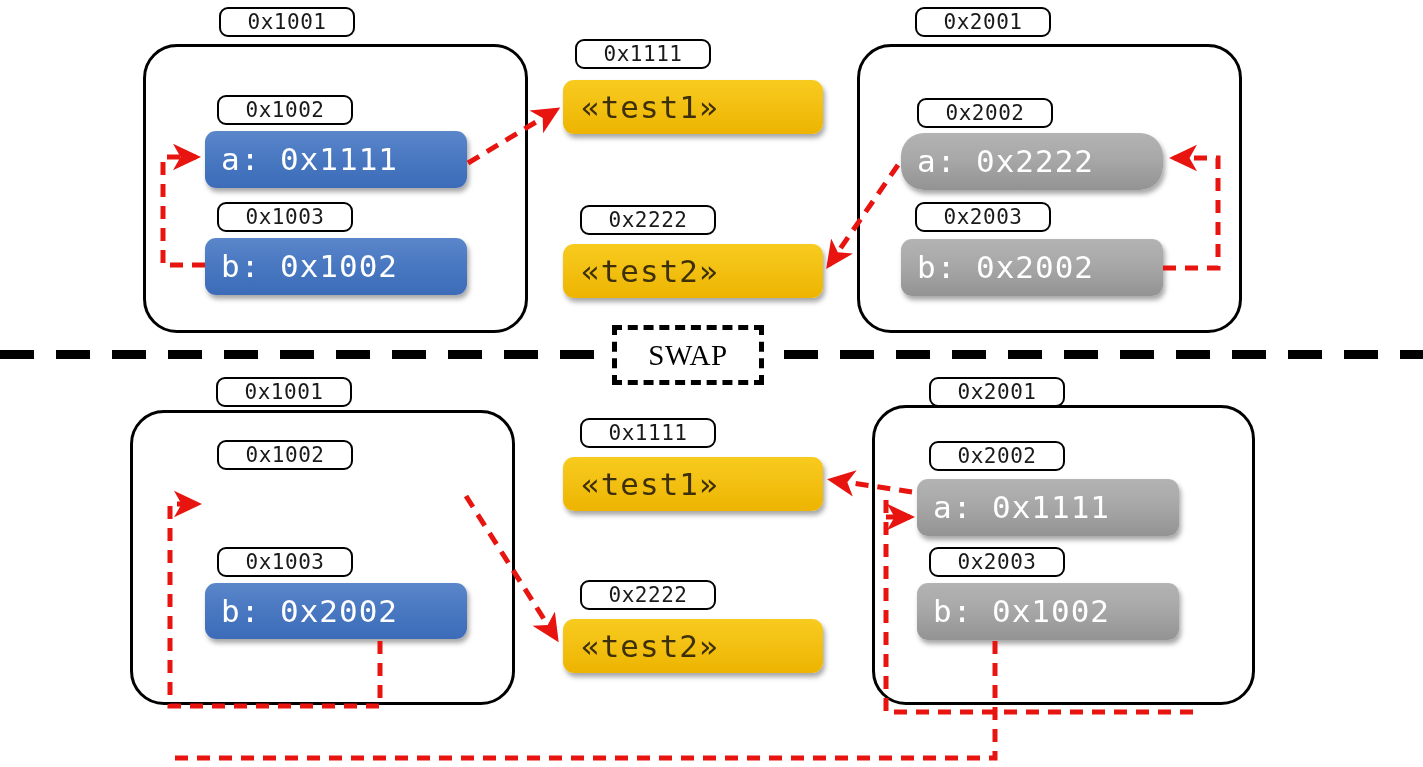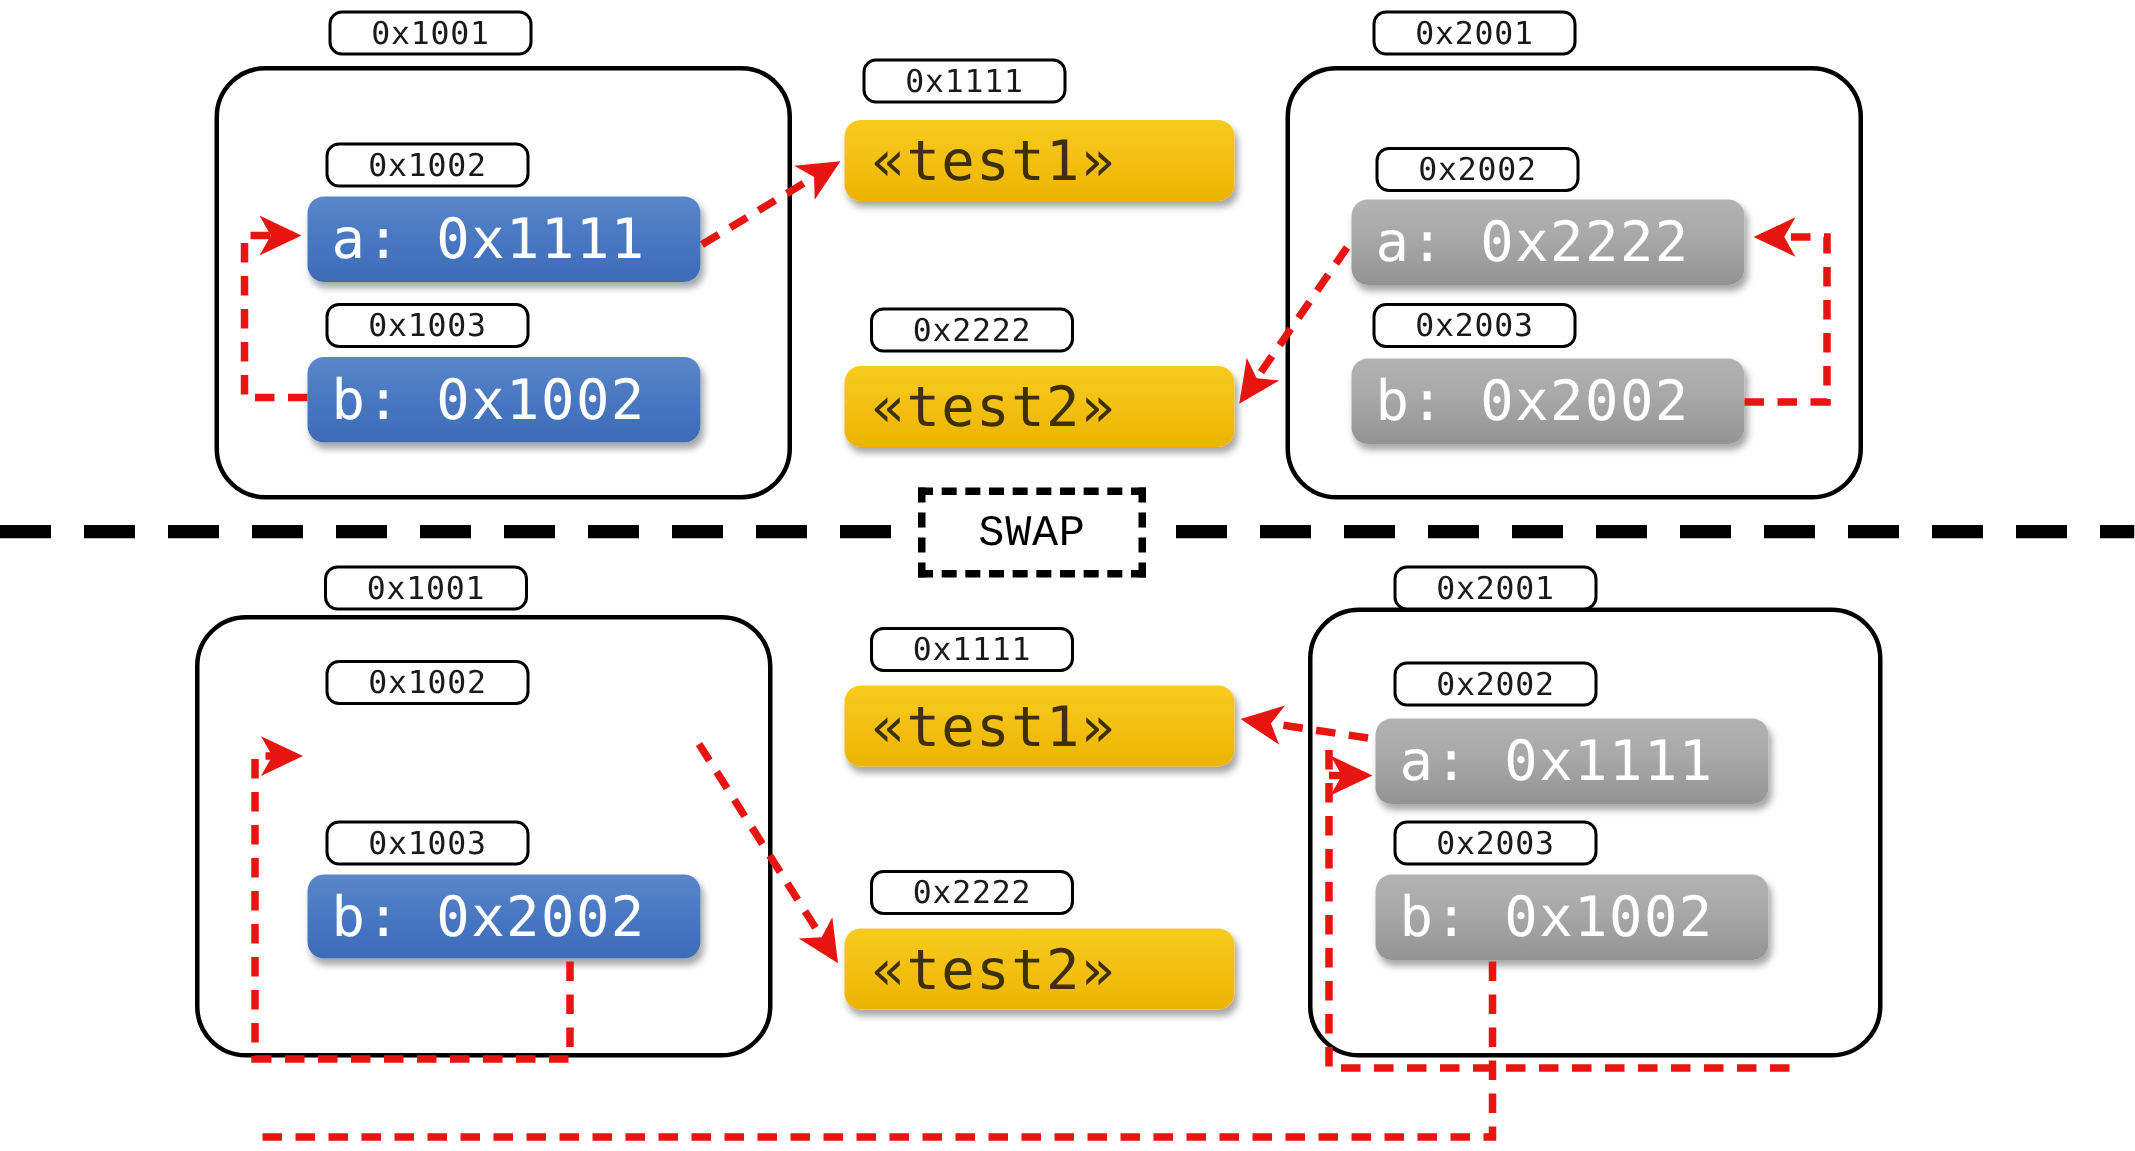--- a/index.html
+++ b/index.html
@@ -43,21 +43,21 @@
     margin-left: 12px;
   }
   
   .slab {
     position: absolute;
     border-radius: 11px;
     display: flex;
     align-items: center;
     box-sizing: border-box;
     font-family: "DejaVu Sans Mono", monospace;
-    font-size: 37px;
+    font-size: 31px;
     line-height: 1;
     padding-left: 16px;
     letter-spacing: 1px;
     z-index: 5;
     box-shadow: 2px 4px 5px rgba(0,0,0,0.35);
   }
   .slab.blue {
     background: linear-gradient(180deg, #5b86ca 0%, #4a79c2 45%, #3c6cb8 100%);
     color: #ffffff;
   }
@@ -80,21 +80,21 @@
   #swap-box {
     position: absolute;
     left: 612px; top: 325px;
     width: 152px; height: 60px;
     border: 5px dashed #000000;
     background: #ffffff;
     z-index: 4;
     display: flex;
     align-items: center;
     justify-content: center;
-    font-family: Liberation Mono, monospace;
+    font-family: Liberation Serif, serif;
     font-size: 29px;
     color: #000000;
     letter-spacing: 0.5px;
     box-sizing: border-box;
     text-align: right;
   }
   svg.arrows {
     position: absolute;
     left: 0; top: 0;
     width: 1423px; height: 767px;
@@ -120,21 +120,21 @@
   <div class="addr-tag" style="left:563px; top:39px; width:136px; height:30px;">0x1111</div>
   <div class="slab yellow" style="left:563px; top:80px; width:260px; height:54px;">«test1»</div>
 
   <div class="addr-tag" style="left:568px; top:205px; width:136px; height:30px;">0x2222</div>
   <div class="slab yellow" style="left:563px; top:244px; width:260px; height:54px;">«test2»</div>
 
   <div class="panel" style="left:857px; top:44px; width:385px; height:289px;"></div>
   <div class="addr-tag" style="left:903px; top:7px; width:136px; height:30px;">0x2001</div>
 
   <div class="addr-tag" style="left:905px; top:98px; width:136px; height:30px;">0x2002</div>
-  <div class="slab gray" style="left:901px; top:133px; width:262px; height:57px;">a: 0x2222</div>
+  <div class="slab gray" style="left:901px; top:133px; width:262px; height:57px;border-radius:23px;">a: 0x2222</div>
 
   <div class="addr-tag" style="left:903px; top:202px; width:136px; height:30px;">0x2003</div>
   <div class="slab gray" style="left:901px; top:239px; width:262px; height:57px;">b: 0x2002</div>
 
   <svg id="swap-divider" viewBox="0 0 1423 9" preserveAspectRatio="none">
     <line x1="0" y1="4.5" x2="1423" y2="4.5" stroke="#000000" stroke-width="9" stroke-dasharray="34 22"></line>
   </svg>
   <div id="swap-box">SWAP</div>
 
   <div class="panel" style="left:130px; top:410px; width:385px; height:295px;"></div>

